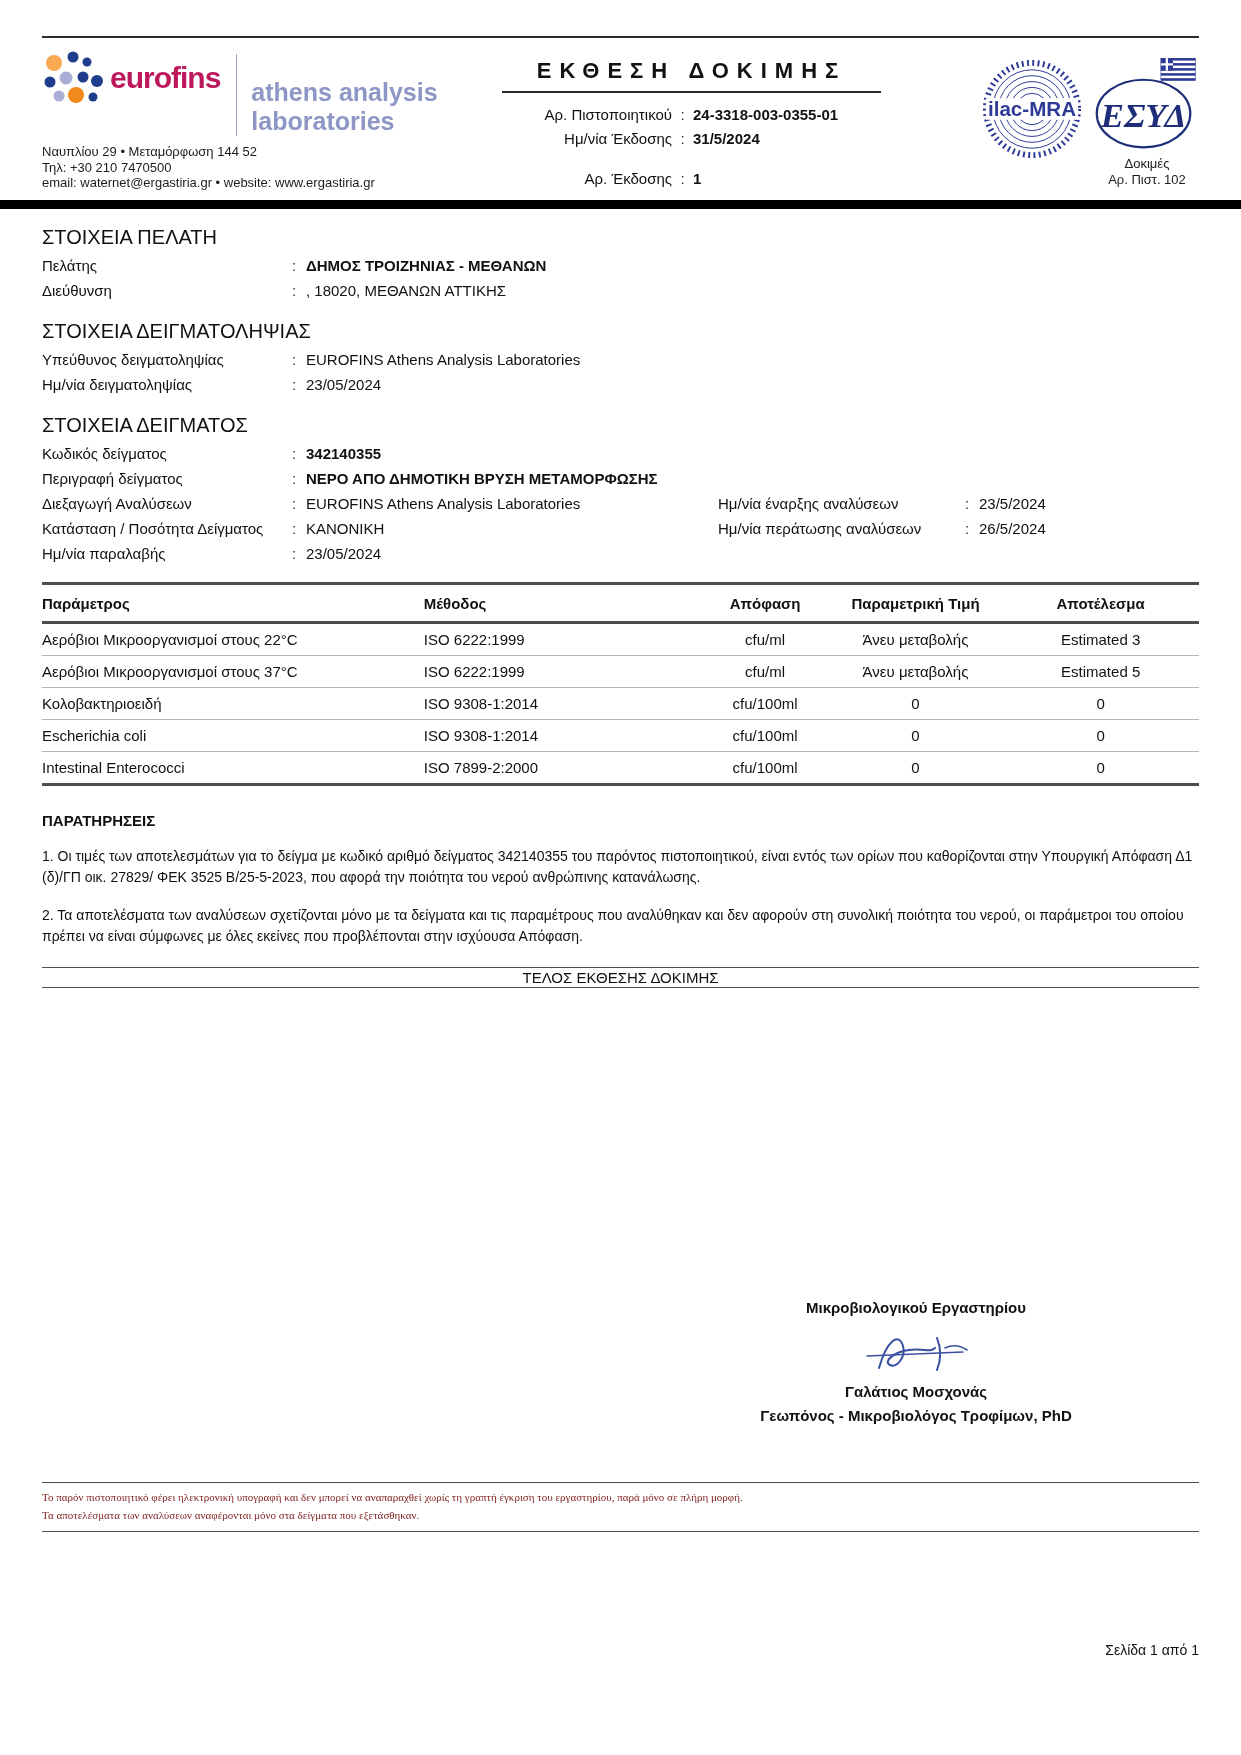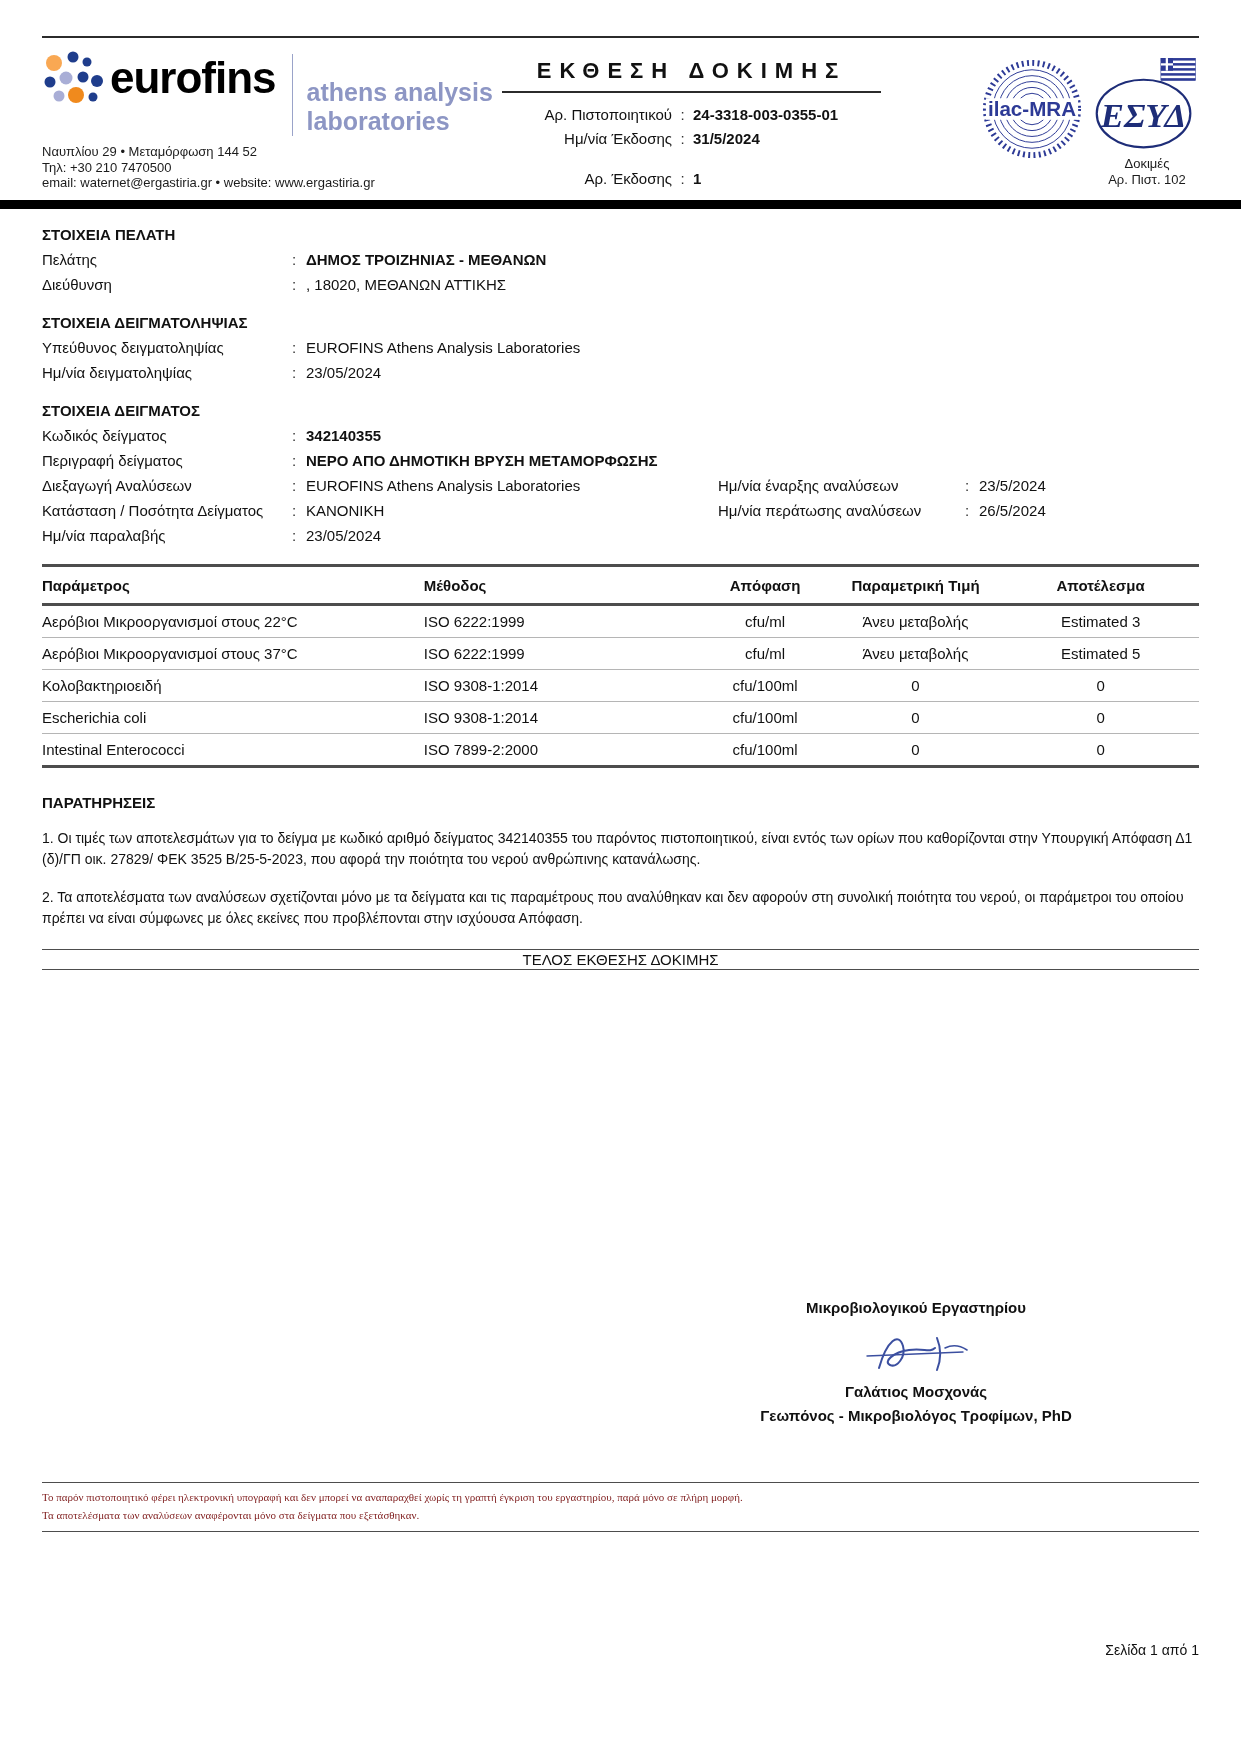--- a/index.html
+++ b/index.html
@@ -12,21 +12,21 @@
     color:#111;
     overflow:hidden;
   }
   .content{margin:0 42px;}
   .top-rule{margin-top:36px;border-top:2px solid #2b2b2b;}
 
   
   .header{display:flex;align-items:flex-start;margin-top:12px;height:148px;}
   .header-left{width:452px;flex:0 0 452px;}
   .brand-row{display:flex;align-items:flex-start;}
-  .brand-text{font-size:44px;font-weight:bold;color:#000000;letter-spacing:-1px;line-height:56px;margin-left:6px;}
+  .brand-text{font-size:30px;font-weight:bold;color:#be185d;letter-spacing:-1px;line-height:56px;margin-left:6px;}
   .brand-divider{width:1px;background:#9aa3c9;height:82px;margin:4px 14px 0 16px;}
   .brand-sub{margin-top:28px;font-weight:bold;color:#8d96c4;font-size:25px;line-height:29px;}
   .address{margin-top:8px;font-size:13px;line-height:15.5px;color:#1c1c1c;}
 
   .header-center{width:395px;flex:0 0 395px;padding-top:8px;}
   .report-title{
     text-align:center;font-size:22px;font-weight:bold;letter-spacing:8px;
     padding-bottom:7px;border-bottom:2px solid #2b2b2b;margin:0 8px 10px 8px;
   }
   .hrow{display:flex;font-size:15px;line-height:24px;}
@@ -35,21 +35,21 @@
   .hrow .hval{font-weight:bold;}
   .hrow.edition{margin-top:16px;}
 
   .header-right{flex:1;display:flex;justify-content:flex-end;align-items:flex-start;gap:12px;padding-top:8px;}
   .esyd-block{text-align:center;}
   .accr-caption{font-size:13px;line-height:16px;color:#1c1c1c;margin-top:2px;}
 
   .black-bar{height:9px;background:#000;margin-top:2px;}
 
   
-  .section-heading{font-size:15px;font-weight:bold;margin:17px 0 4px 0;}
+  .section-heading{font-size:20px;font-weight:normal;margin:17px 0 4px 0;}
   .drow{display:flex;font-size:15px;line-height:25px;}
   .drow .lbl{width:250px;flex:0 0 250px;}
   .drow .colon{width:14px;flex:0 0 14px;color:#333;}
   .drow .val{white-space:nowrap;}
   .drow .val.b{font-weight:bold;}
   .left-group{display:flex;width:676px;flex:0 0 676px;}
   .left-group .lbl{width:250px;flex:0 0 250px;}
   .right-group{display:flex;}
   .right-group .rlbl{width:247px;flex:0 0 247px;}
   .right-group .colon{width:14px;flex:0 0 14px;color:#333;}

